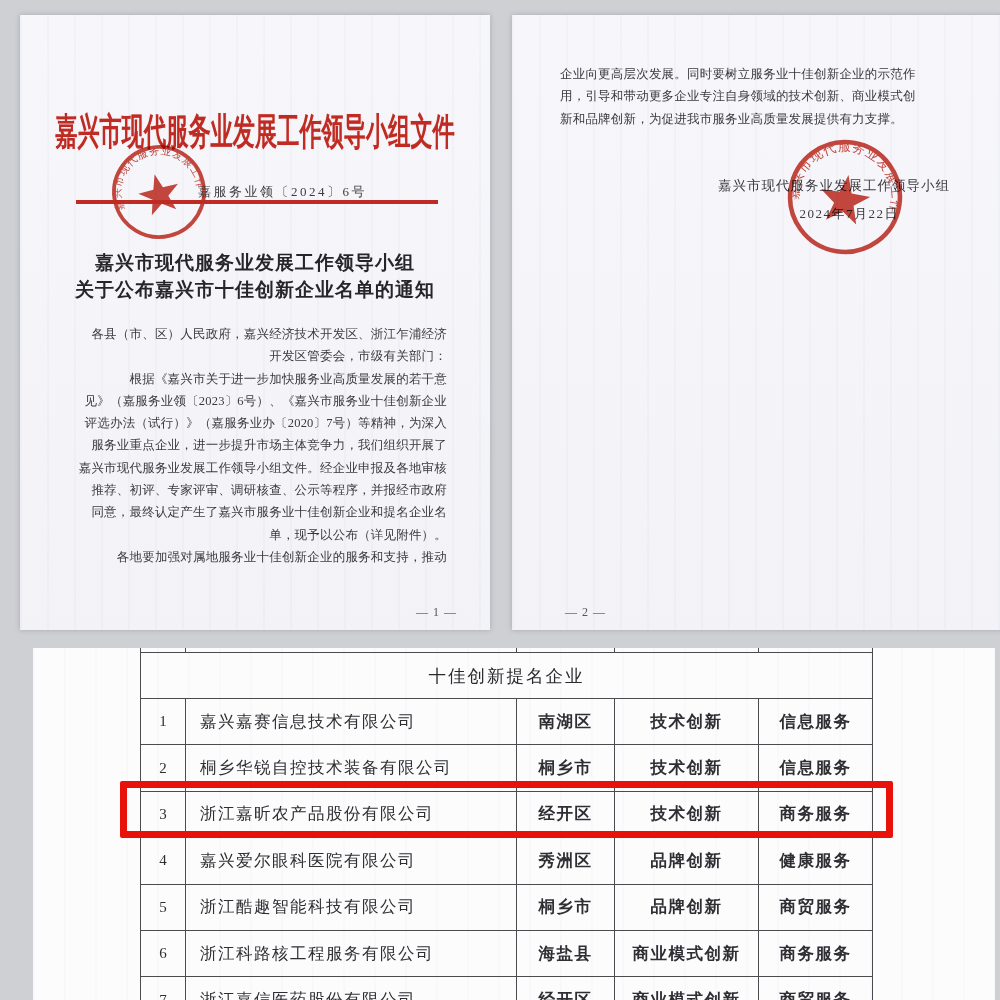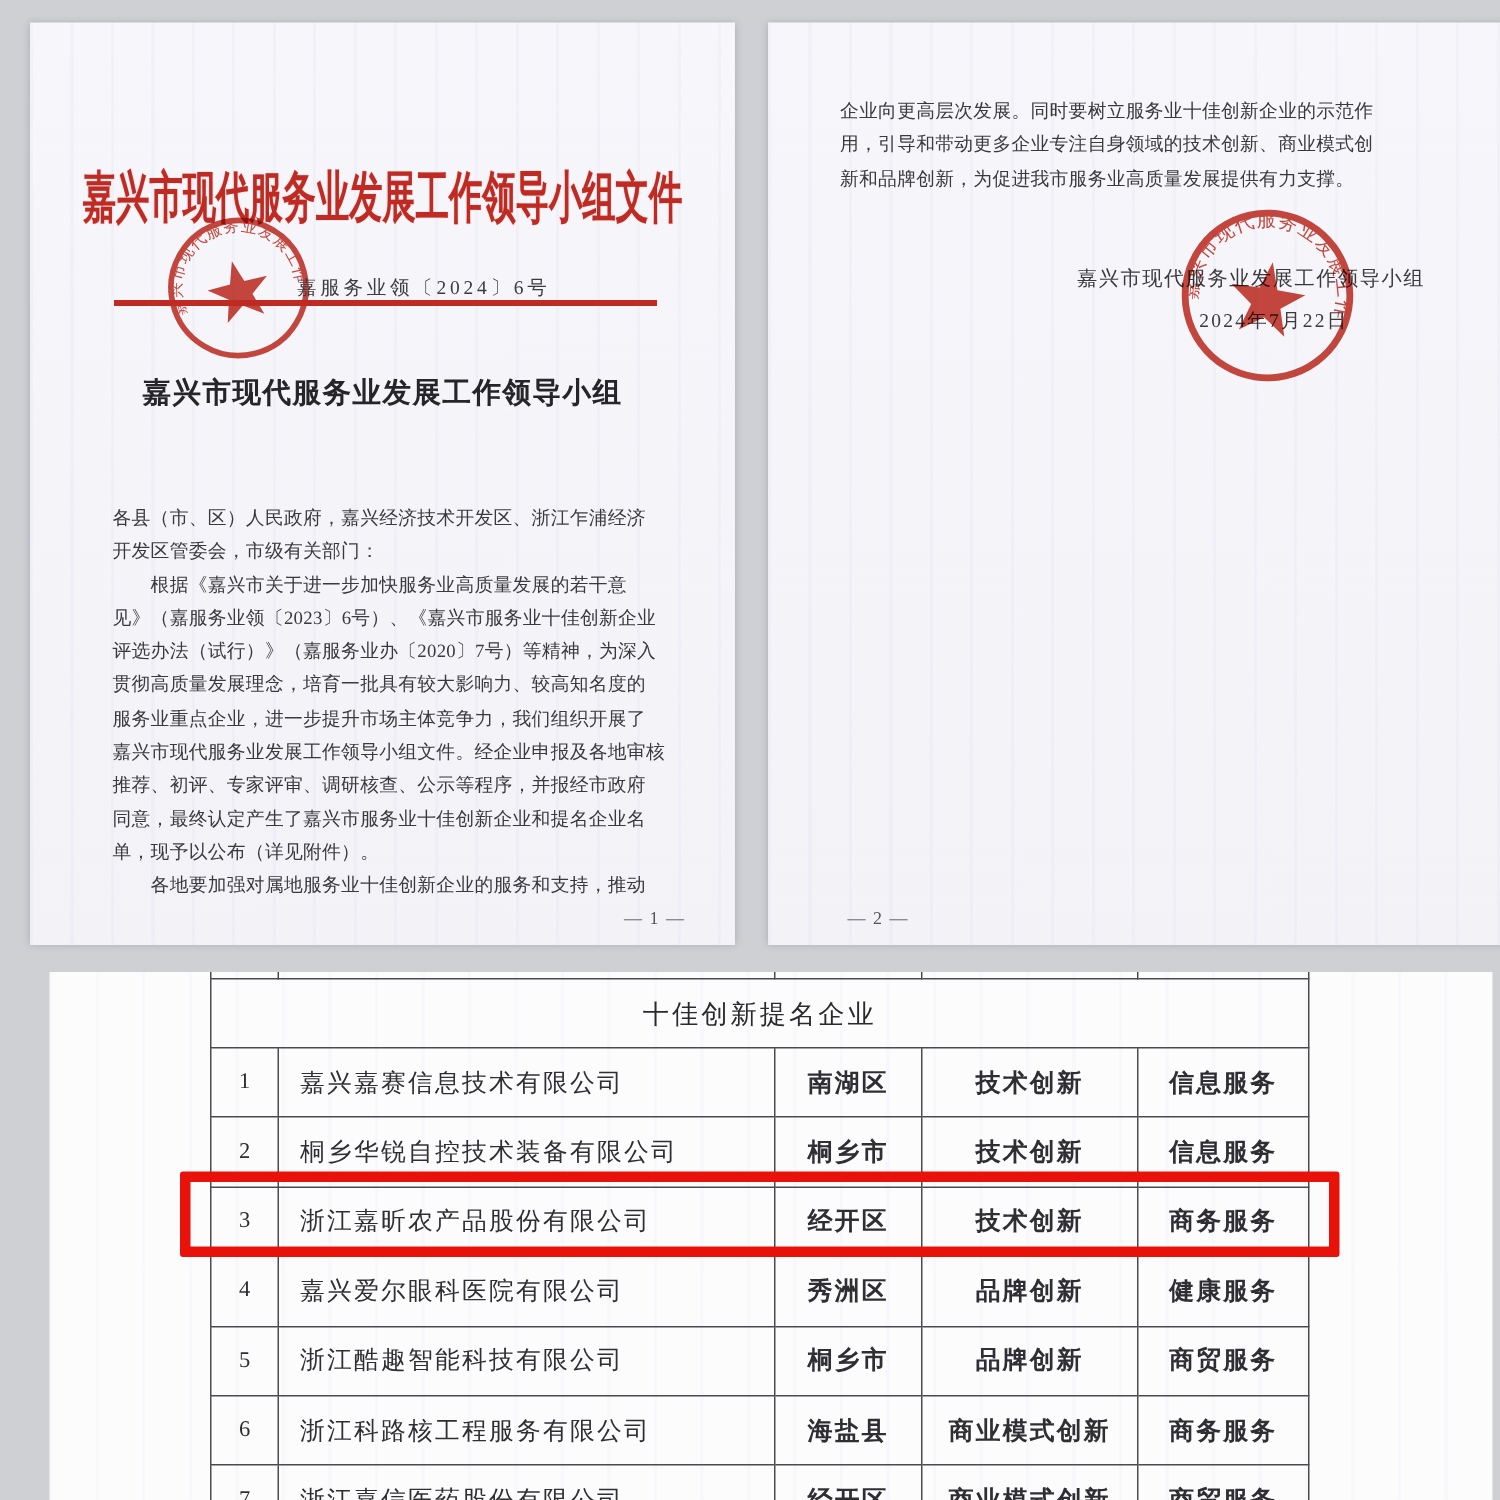--- a/index.html
+++ b/index.html
@@ -32,21 +32,21 @@
     position:absolute;top:168px;left:178px;
     font-size:13px;color:#3c3c40;letter-spacing:2.5px;white-space:nowrap;
   }
   .red-rule{position:absolute;top:185px;left:56px;width:362px;height:3.5px;background:#bf2b22;}
   .doc-title{
     position:absolute;top:234px;left:0;width:100%;text-align:center;
     font-size:19px;font-weight:bold;color:#26262a;line-height:27px;letter-spacing:1px;
   }
   .bodytxt{position:absolute;font-size:12.5px;color:#3a3a3e;letter-spacing:.2px;}
   .bodytxt .bl{height:22.3px;line-height:22.3px;white-space:nowrap;}
-  .body1{top:319px;left:55px;width:372px;}
+  .body1{top:308px;left:55px;width:372px;text-align:right;}
   .body2{top:48px;left:48px;width:410px;}
   .signature{position:absolute;top:162px;right:55px;font-size:13.5px;color:#3a3a3e;letter-spacing:1px;white-space:nowrap;}
   .sign-date{position:absolute;top:190px;right:106px;font-size:13px;color:#3a3a3e;letter-spacing:1.5px;white-space:nowrap;}
   .pagenum{position:absolute;top:590px;font-size:12px;color:#55555a;letter-spacing:1px;white-space:nowrap;}
   .pn1{right:33px;}
   .pn2{left:53px;}
 
   .seal{position:absolute;mix-blend-mode:multiply;opacity:.92;}
   .seal1{left:89px;top:127px;width:100px;height:100px;transform:rotate(-14deg);}
   .seal2{left:272px;top:121px;width:122px;height:122px;transform:rotate(9deg);}
@@ -98,29 +98,29 @@
         <textPath href="#arc1" startOffset="4">嘉兴市现代服务业发展工作领导小组</textPath>
       </text>
       <path fill="#c5392e" d="M60,38 L65.9,55.6 L84.5,56 L69.7,67.2 L75.1,85 L60,74.4 L44.9,85 L50.3,67.2 L35.5,56 L54.1,55.6 Z"></path>
     </svg>
 
     <div class="doc-number">嘉服务业领〔2024〕6号</div>
     <div class="red-rule"></div>
 
     <div class="doc-title">
       <div>嘉兴市现代服务业发展工作领导小组</div>
+      <div>关于公布嘉兴市十佳创新企业名单的通知</div>
     </div>
 
     <div class="bodytxt body1">
       <div class="bl">各县（市、区）人民政府，嘉兴经济技术开发区、浙江乍浦经济</div>
       <div class="bl">开发区管委会，市级有关部门：</div>
       <div class="bl">　　根据《嘉兴市关于进一步加快服务业高质量发展的若干意</div>
       <div class="bl">见》（嘉服务业领〔2023〕6号）、《嘉兴市服务业十佳创新企业</div>
       <div class="bl">评选办法（试行）》（嘉服务业办〔2020〕7号）等精神，为深入</div>
-      <div class="bl">贯彻高质量发展理念，培育一批具有较大影响力、较高知名度的</div>
       <div class="bl">服务业重点企业，进一步提升市场主体竞争力，我们组织开展了</div>
       <div class="bl">嘉兴市现代服务业发展工作领导小组文件。经企业申报及各地审核</div>
       <div class="bl">推荐、初评、专家评审、调研核查、公示等程序，并报经市政府</div>
       <div class="bl">同意，最终认定产生了嘉兴市服务业十佳创新企业和提名企业名</div>
       <div class="bl">单，现予以公布（详见附件）。</div>
       <div class="bl">　　各地要加强对属地服务业十佳创新企业的服务和支持，推动</div>
     </div>
 
     <div class="pagenum pn1">— 1 —</div>
   </div>

